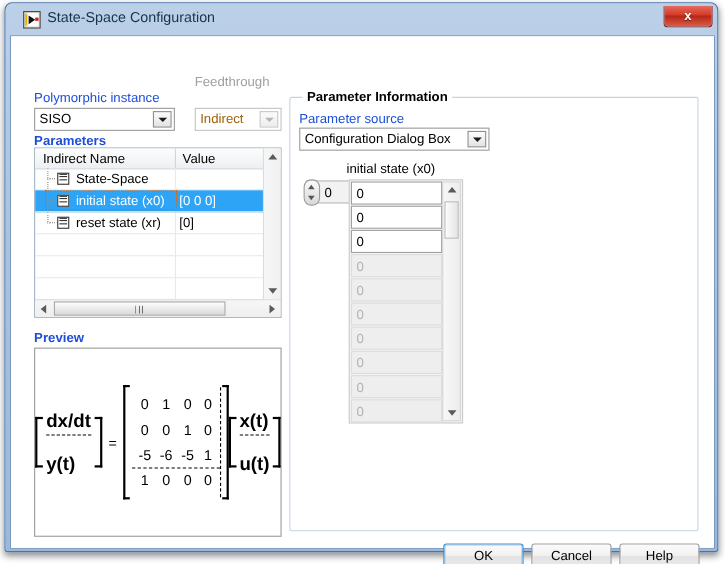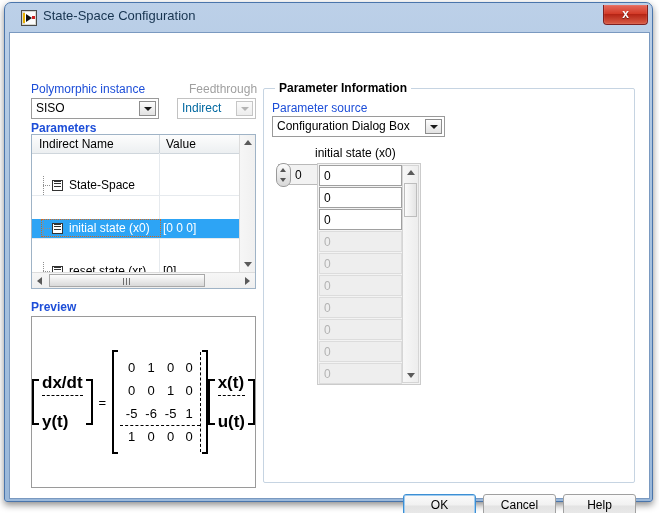--- a/index.html
+++ b/index.html
@@ -164,21 +164,21 @@
     position: absolute;
     left: 50%;
     top: 50%;
     margin-left: -4px;
     margin-top: -2px;
     border-left: 4px solid transparent;
     border-right: 4px solid transparent;
     border-top: 4px solid #1a1a1a;
   }
   .combo.disabled { border-color: #c2c2c2; background: #ffffff; }
-  .combo.disabled .combo-text { color: #0369a1; }
+  .combo.disabled .combo-text { color: #a16207; }
   .combo.disabled .combo-btn { border-color: #c6c6c6; background: linear-gradient(to bottom,#fbfbfb,#ededed); }
   .combo.disabled .combo-btn::after { border-top-color: #b4b4b4; }
 
   
   #param-table {
     position: absolute;
     left: 21px;
     top: 101px;
     width: 225px;
     height: 155px;
@@ -210,21 +210,20 @@
     left: 0;
     top: 18px;
     width: 209px;
     bottom: 16px;
   }
   .prow {
     position: relative;
     height: 19px;
     border-bottom: 1px solid #e6eaee;
     cursor: default;
-    margin-top: 23px;
   }
   .prow.selected { background: #2da4f5; }
   .prow .tree-line {
     position: absolute;
     left: 11px;
     top: 0;
     width: 1px;
     height: 19px;
     background: repeating-linear-gradient(to bottom,#8f8f8f 0px,#8f8f8f 1px,transparent 1px,transparent 2px);
   }
@@ -579,21 +578,21 @@
   <div id="window-inner-frame"></div>
 
   <div id="client">
 
     <div class="lbl" style="left:21px; top:49px;">Polymorphic instance</div>
     <div class="combo" style="left:21px; top:65px; width:128px; height:21px;">
       <span class="combo-text">SISO</span>
       <span class="combo-btn"></span>
     </div>
 
-    <div class="lbl lbl-dim" style="left:167px; top:49px;margin-left:12px;">Feedthrough</div>
+    <div class="lbl lbl-dim" style="left:167px; top:34px;">Feedthrough</div>
     <div class="combo disabled" style="left:167px; top:65px; width:79px; height:21px;">
       <span class="combo-text">Indirect</span>
       <span class="combo-btn"></span>
     </div>
 
     <div class="lbl lbl-bold" style="left:21px; top:88px;">Parameters</div>
 
     <div id="param-table">
       <div id="param-header">
         <span class="hcell" style="left:7px;">Indirect Name</span>

